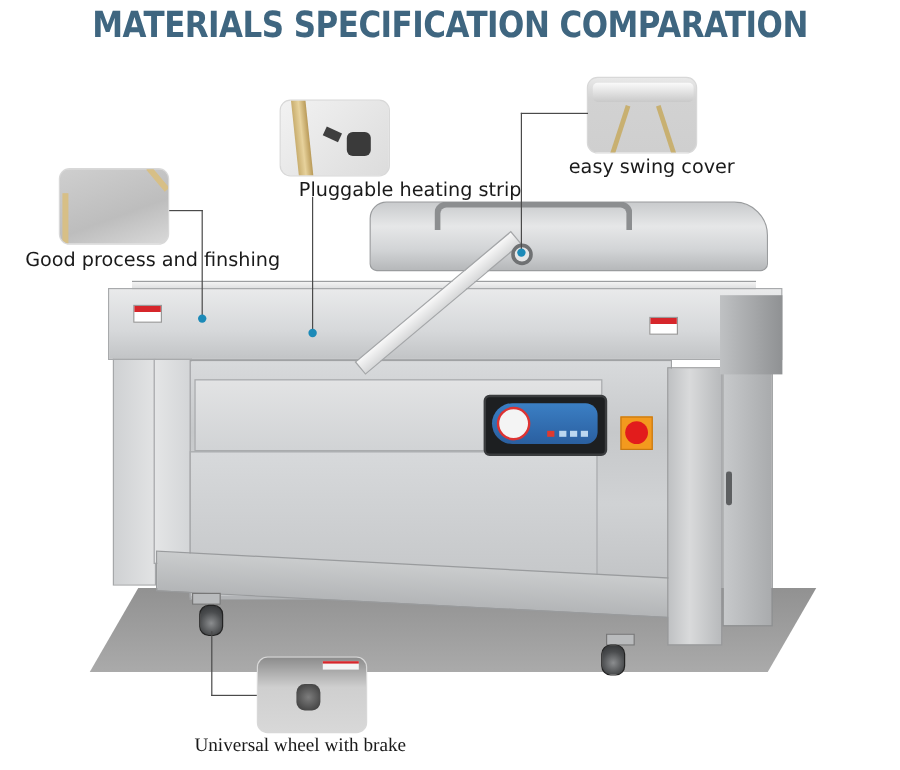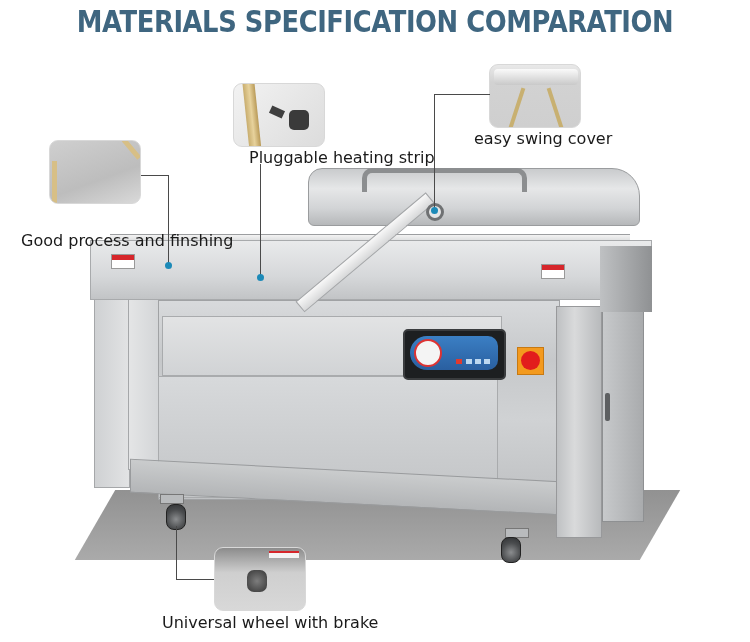--- a/index.html
+++ b/index.html
@@ -212,21 +212,21 @@
   <div class="wheel" style="left:166px; top:504px;"></div>
   <div class="wheel-mount" style="left:505px; top:528px;"></div>
   <div class="wheel" style="left:501px; top:537px;"></div>
 </div>
 
 <div>
   <div class="thumb t1"></div>
   <div class="line" style="left:141px; top:175px; width:28px; height:1px;"></div>
   <div class="line" style="left:168px; top:175px; width:1px; height:88px;"></div>
   <div class="dot" style="left:165px; top:262px;"></div>
-  <div class="callout-label" style="left:21px; top:207px;margin-top:24px;">Good process and finshing</div>
+  <div class="callout-label" style="left:21px; top:207px;">Good process and finshing</div>
 </div>
 
 <div>
   <div class="thumb t2">
     <div class="rod"></div>
     <div class="clip"></div>
     <div class="nut"></div>
   </div>
   <div class="line" style="left:260px; top:164px; width:1px; height:112px;"></div>
   <div class="dot" style="left:257px; top:274px;"></div>
@@ -245,14 +245,14 @@
   <div class="callout-label" style="left:474px; top:129px;">easy swing cover</div>
 </div>
 
 <div>
   <div class="thumb t4">
     <div class="tag"></div>
     <div class="wh"></div>
   </div>
   <div class="line" style="left:176px; top:526px; width:1px; height:54px;"></div>
   <div class="line" style="left:176px; top:579px; width:38px; height:1px;"></div>
-  <div class="callout-label" style="left:162px; top:613px;">Universal wheel with brake</div>
+  <div class="callout-label" style="left:162px; top:613px;font-family:Liberation Serif, serif;">Universal wheel with brake</div>
 </div>
 
 </body></html>

